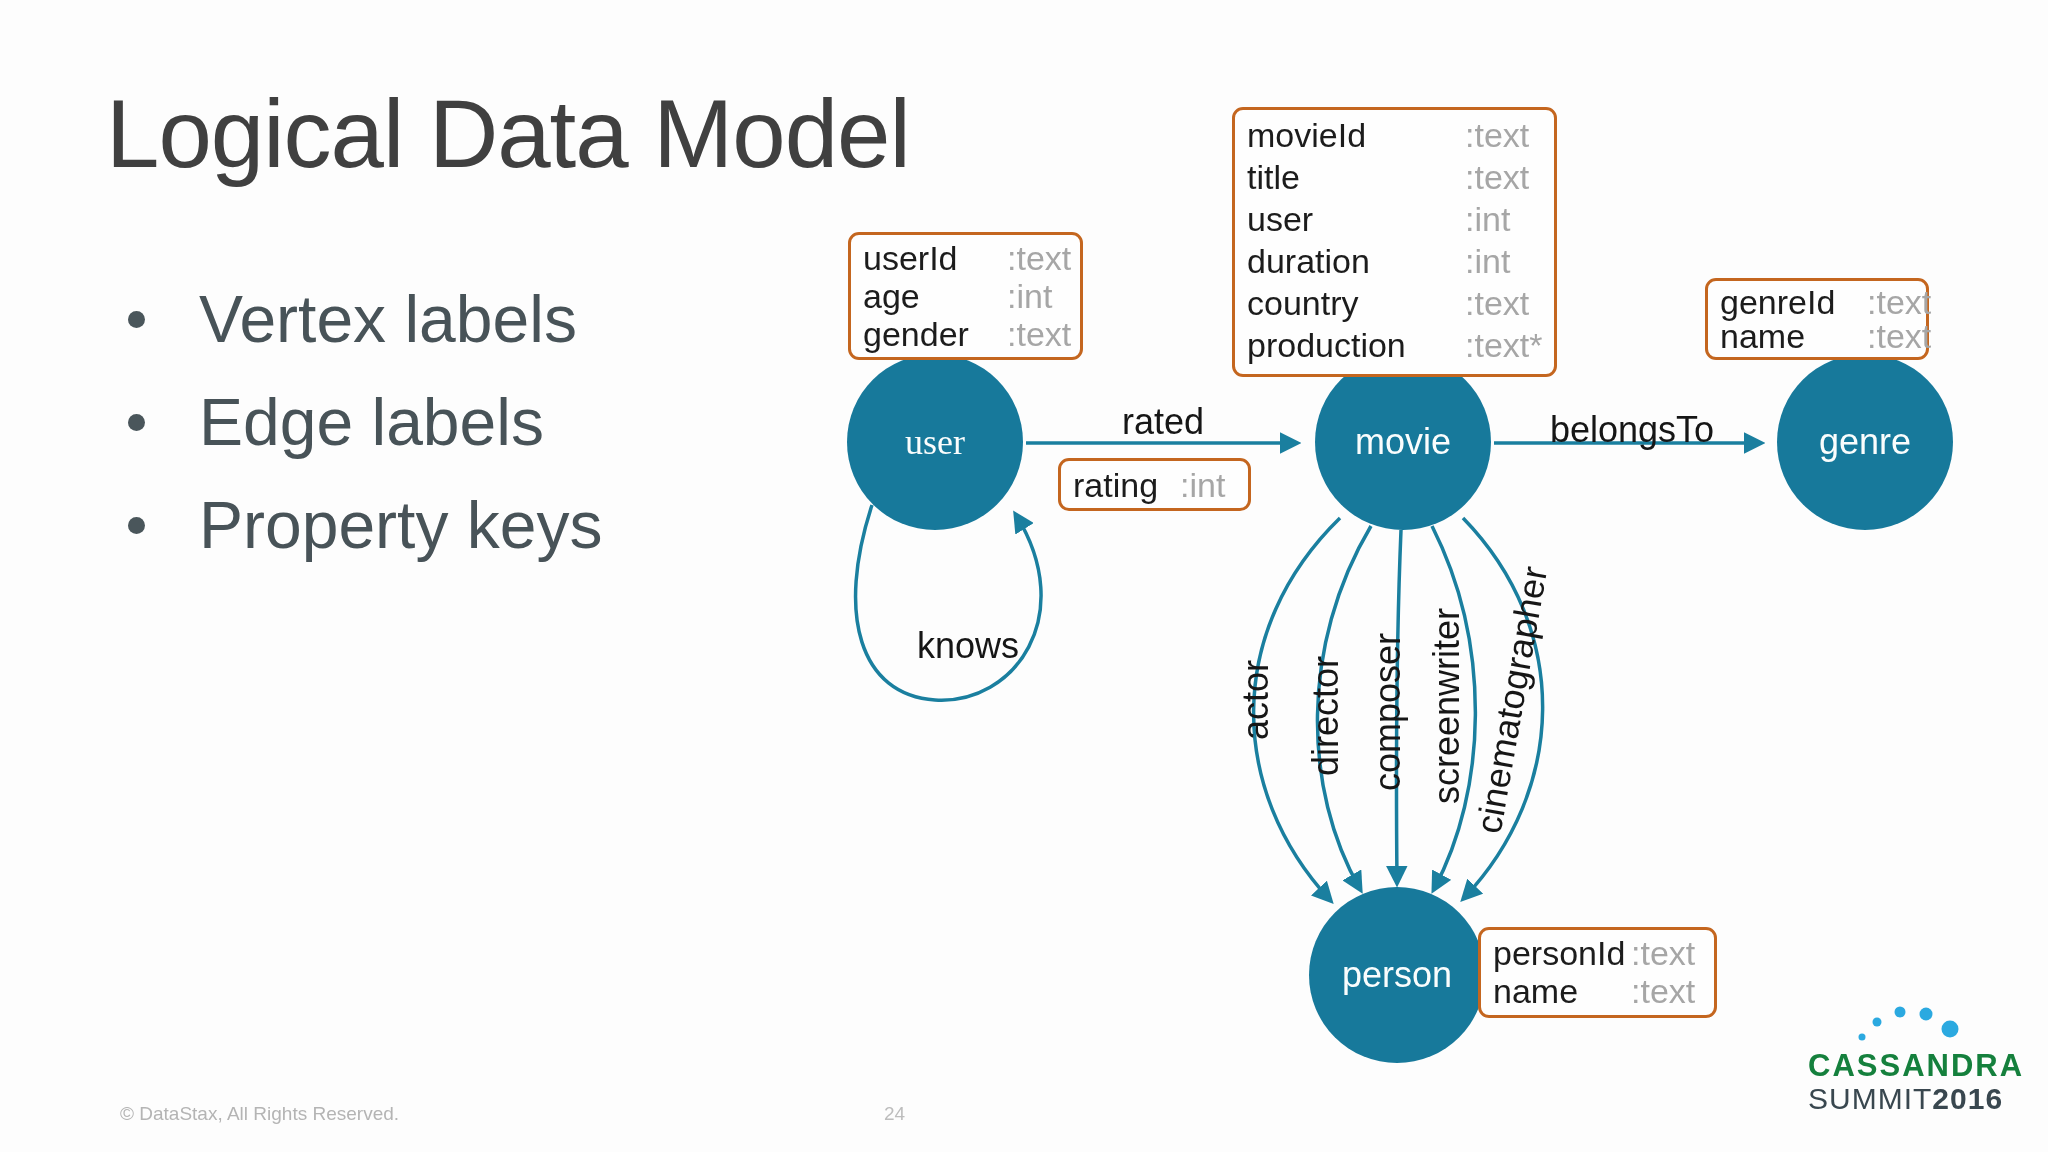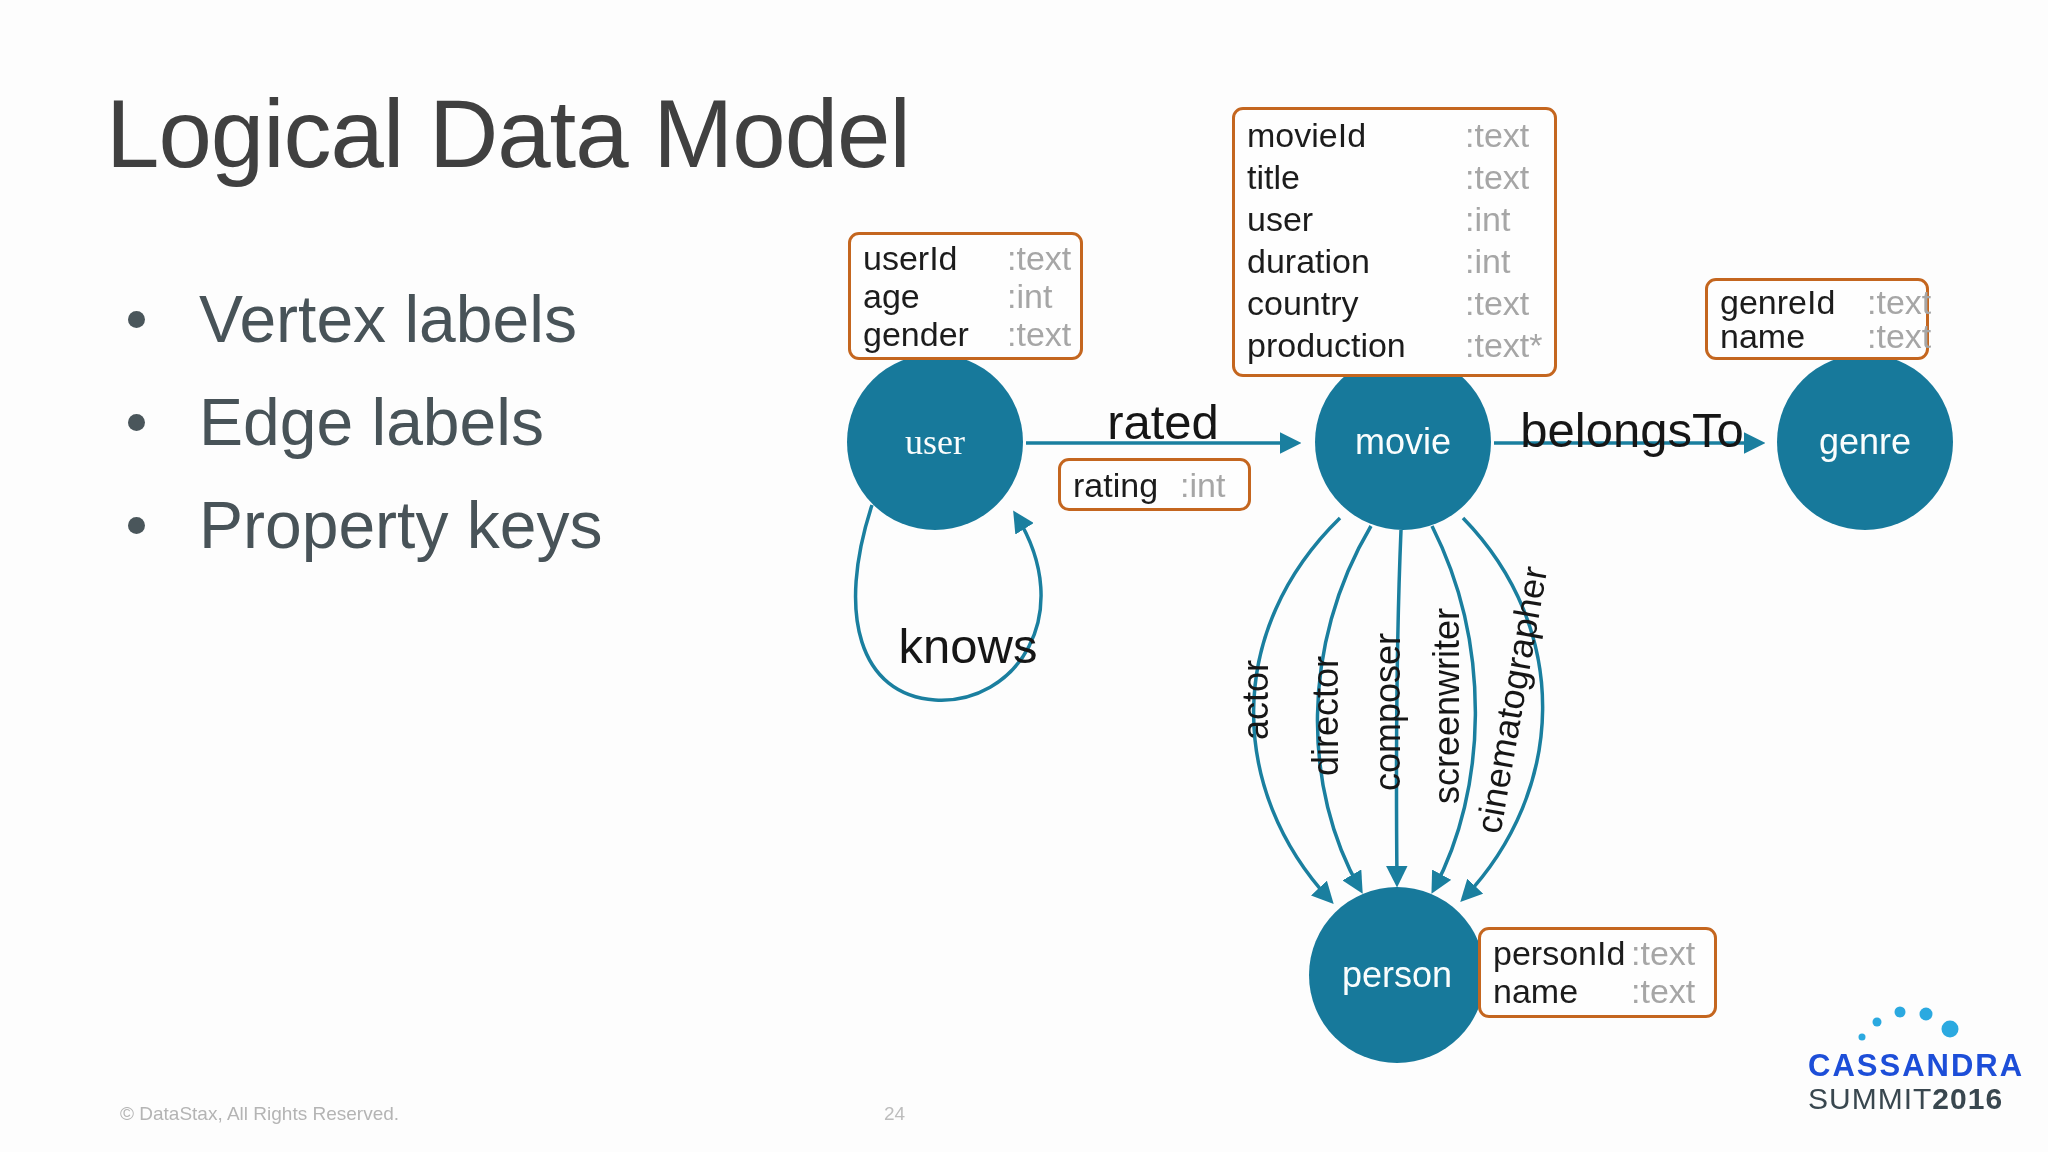--- a/index.html
+++ b/index.html
@@ -37,39 +37,39 @@
   .t-user .prow{line-height:38px;} .t-user .pname{width:144px;}
   .t-movie{left:1232px;top:107px;width:325px;height:270px;}
   .t-movie .prow{line-height:42px;} .t-movie .pname{width:218px;}
   .t-genre{left:1705px;top:278px;width:224px;height:82px;}
   .t-genre .prow{line-height:34px;} .t-genre .pname{width:147px;}
   .t-person{left:1478px;top:927px;width:239px;height:91px;}
   .t-person .prow{line-height:38px;} .t-person .pname{width:138px;}
   .t-rating{left:1058px;top:458px;width:193px;height:53px;}
   .t-rating .prow{line-height:40px;} .t-rating .pname{width:107px;}
 
-  .elabel{position:absolute;font-size:49px;color:#161616;z-index:3;
+  .elabel{position:absolute;font-size:36px;color:#161616;z-index:3;
           transform:translate(-50%,-50%);white-space:nowrap;}
   .vlabel{position:absolute;font-size:36px;color:#161616;z-index:3;
           transform:translate(-50%,-50%) rotate(-90deg);white-space:nowrap;}
   .vlabel.tilt{transform:translate(-50%,-50%) rotate(-80deg);}
   .l-rated{left:1163px;top:422px;}
   .l-belongsto{left:1632px;top:422px;margin-top:8px;}
   .l-knows{left:968px;top:646px;}
   .l-actor{left:1256px;top:700px;}
   .l-director{left:1326px;top:716px;}
   .l-composer{left:1388px;top:712px;}
   .l-screenwriter{left:1447px;top:706px;}
   .l-cinematographer{left:1512px;top:700px;}
 
   
   .logo{position:absolute;left:1806px;top:998px;width:230px;height:125px;z-index:3;}
   .logo-dots{position:absolute;left:0;top:0;}
   .logo-line1{position:absolute;left:2px;top:50px;font-size:31px;font-weight:bold;
-              letter-spacing:2px;color:#1d4ed8;}
+              letter-spacing:2px;color:#15803d;}
   .logo-line2{position:absolute;left:2px;top:84px;font-size:30px;letter-spacing:1px;
               color:#39474F;}
   .logo-line2 b{font-weight:bold;}
 </style>
 </head>
 <body>
 
 <div class="slide">
 
   <div class="title">Logical Data Model</div>

